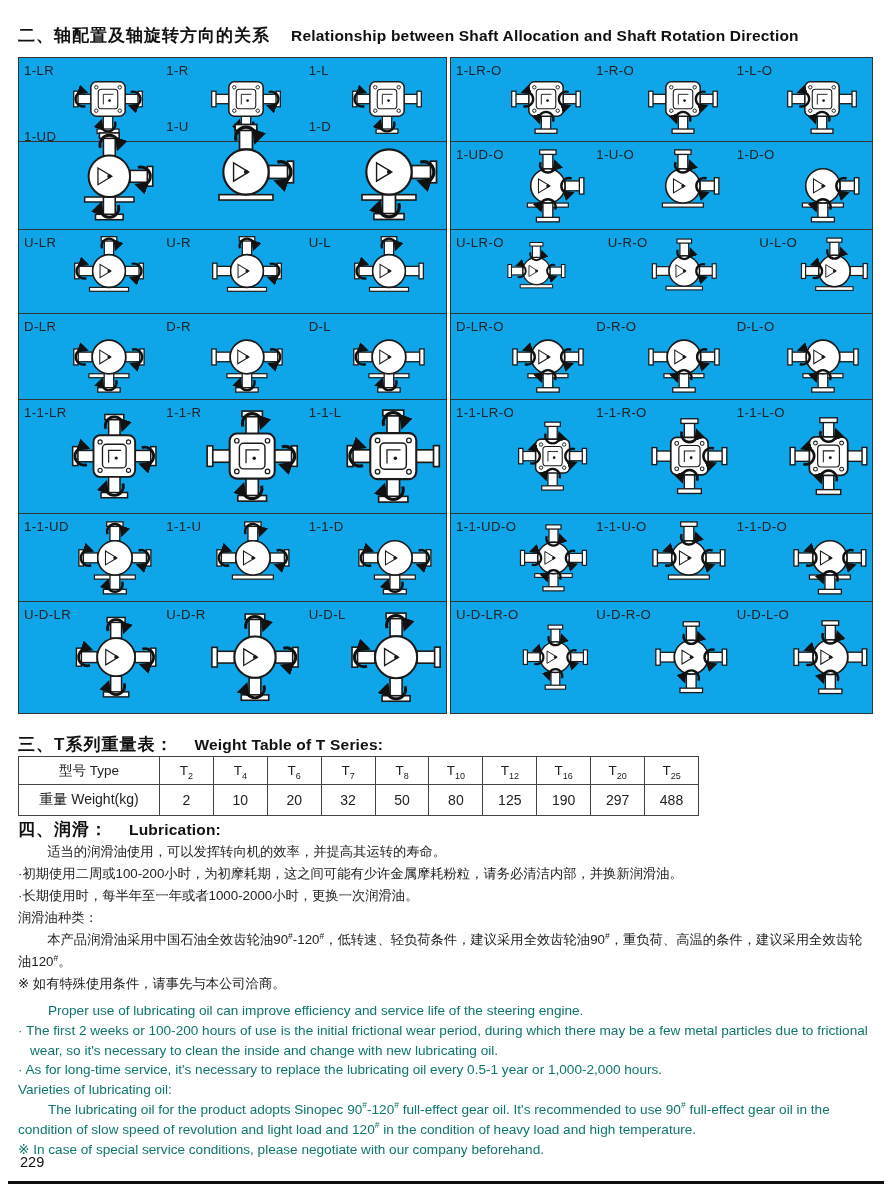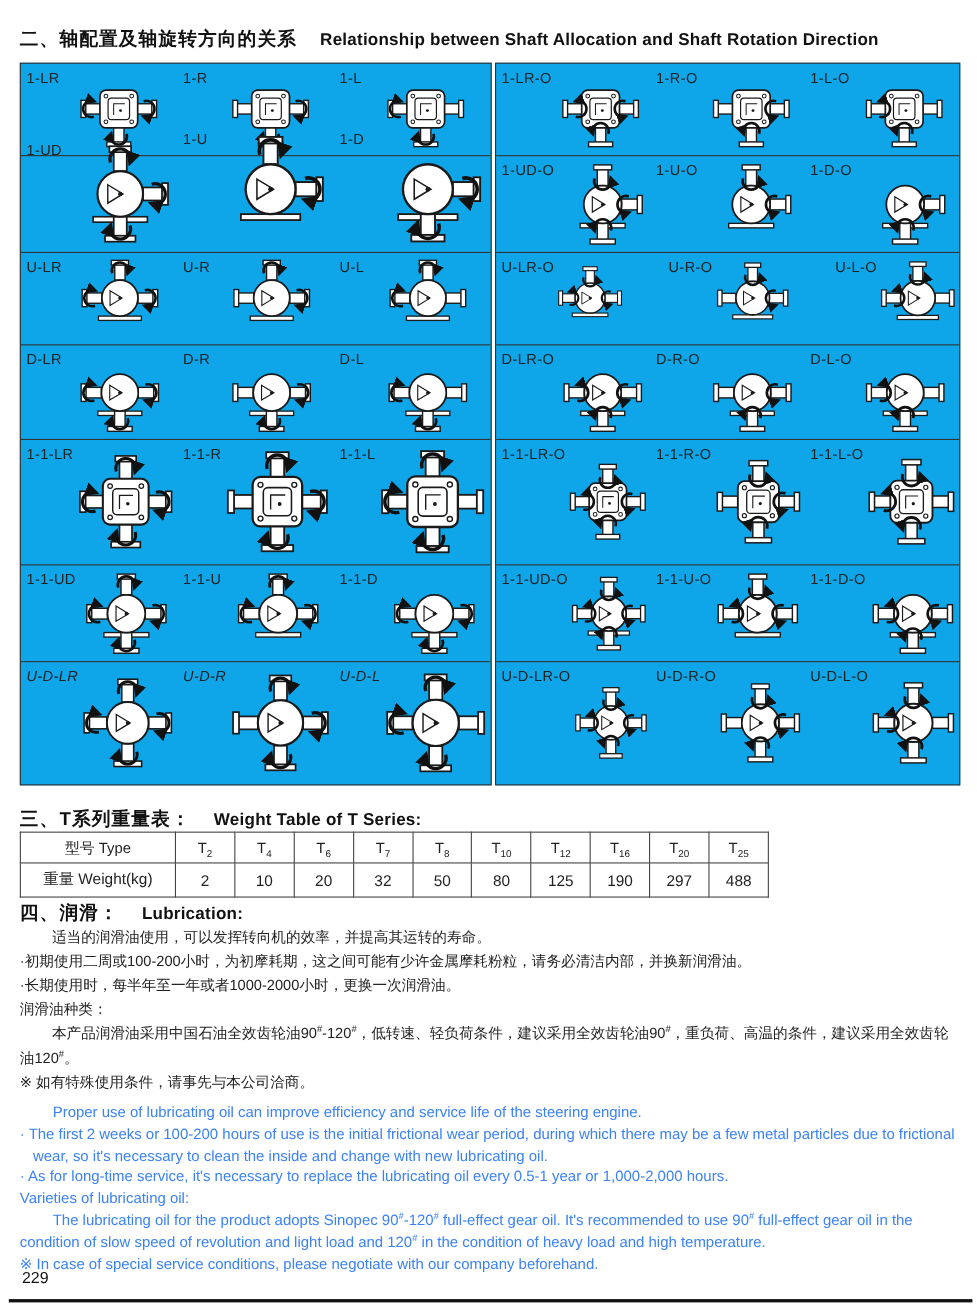--- a/index.html
+++ b/index.html
@@ -27,21 +27,21 @@
   table.wtable{position:absolute;top:756px;left:18px;width:681px;border-collapse:collapse;table-layout:fixed;background:#fff;}
   table.wtable td{border:1.4px solid #444;text-align:center;vertical-align:middle;padding:0;color:#222;}
   table.wtable col.c0{width:141px;}
   tr.trow td{height:27px;font-size:13.5px;}
   tr.wrow td{height:30px;font-size:14px;}
   td.rowhead{font-size:13.5px;}
   .tsub{font-size:9px;vertical-align:sub;line-height:0;}
 
   .lub{position:absolute;left:18px;top:841px;width:856px;}
   .zh-line{font-size:13.3px;line-height:22px;color:#222;}
-  .en-line{font-size:13.6px;line-height:19.8px;color:#3b82f6;}
+  .en-line{font-size:13.6px;line-height:19.8px;color:#0f766e;}
   .en-block{margin-top:6px;}
   .indent{text-indent:2.2em;}
   .hang{padding-left:12px;text-indent:-12px;}
   sup.hash{font-size:8.5px;vertical-align:super;line-height:0;}
 
   .page-number{position:absolute;left:20px;top:1154px;font-size:14.5px;color:#111;}
   .bottom-rule{position:absolute;left:8px;top:1181px;width:876px;height:2.5px;background:#111;}
 </style>
 </head>
 <body>
@@ -449,21 +449,21 @@
                 <circle cx="50" cy="50" r="21" stroke="#1a1a1a" fill="#ffffff" stroke-width="2"></circle>
                 <path d="M38.5,41.5 L52.5,50 L38.5,58.5 Z" fill="none" stroke="#1a1a1a" stroke-width="1.3"></path>
                 <circle cx="50" cy="50" r="2" fill="#1a1a1a"></circle>
                 <path d="M21,59 A9.5,9.5 0 1 1 21,41" fill="none" stroke="#111111" stroke-width="3" marker-end="url(#arrowhead)"></path>
                 <path d="M79,41 A9.5,9.5 0 1 1 79,59" fill="none" stroke="#111111" stroke-width="3" marker-end="url(#arrowhead)"></path>
                 <path d="M59,79 A9.5,9.5 0 1 1 41,79" fill="none" stroke="#111111" stroke-width="3" marker-end="url(#arrowhead)"></path>
               </svg>
             </div>
           </div>
         </div>
-        <div class="prow" style="height: 112px; font-style: italic;">
+        <div class="prow" style="height: 112px;">
           <div class="pcell">
             <span class="plabel">U-D-LR</span>
             <div class="gwrap">
               <svg class="glyph" viewBox="0 0 100 100">
                 <rect x="11" y="44" width="18" height="12" stroke="#1a1a1a" fill="#ffffff" stroke-width="1.6"></rect>
                 <rect x="6" y="40" width="5.5" height="20" stroke="#1a1a1a" fill="#ffffff" stroke-width="1.6"></rect>
                 <rect x="71" y="44" width="18" height="12" stroke="#1a1a1a" fill="#ffffff" stroke-width="1.6"></rect>
                 <rect x="88.5" y="40" width="5.5" height="20" stroke="#1a1a1a" fill="#ffffff" stroke-width="1.6"></rect>
                 <rect x="44" y="11" width="12" height="18" stroke="#1a1a1a" fill="#ffffff" stroke-width="1.6"></rect>
                 <rect x="40" y="6" width="20" height="5.5" stroke="#1a1a1a" fill="#ffffff" stroke-width="1.6"></rect>

